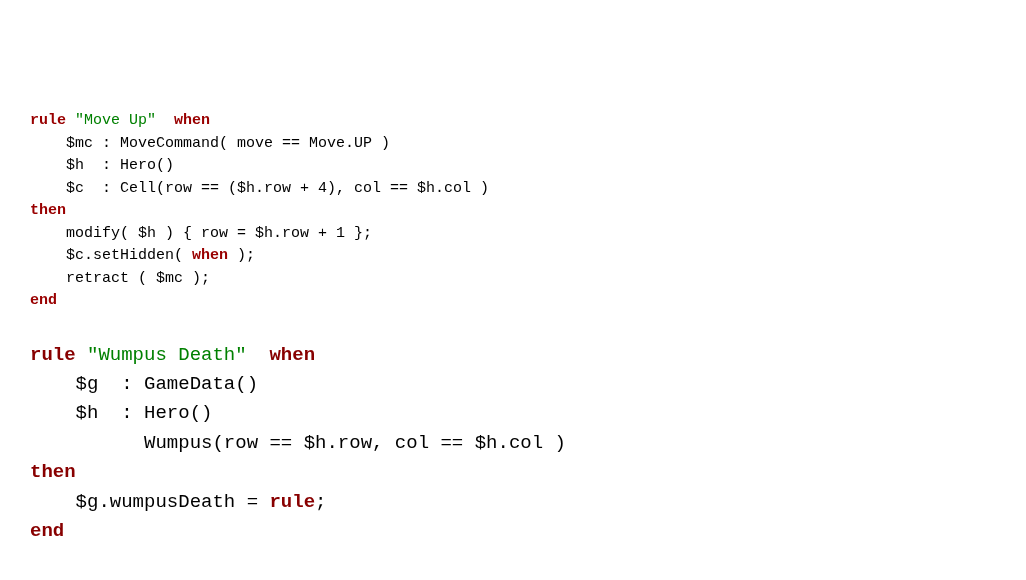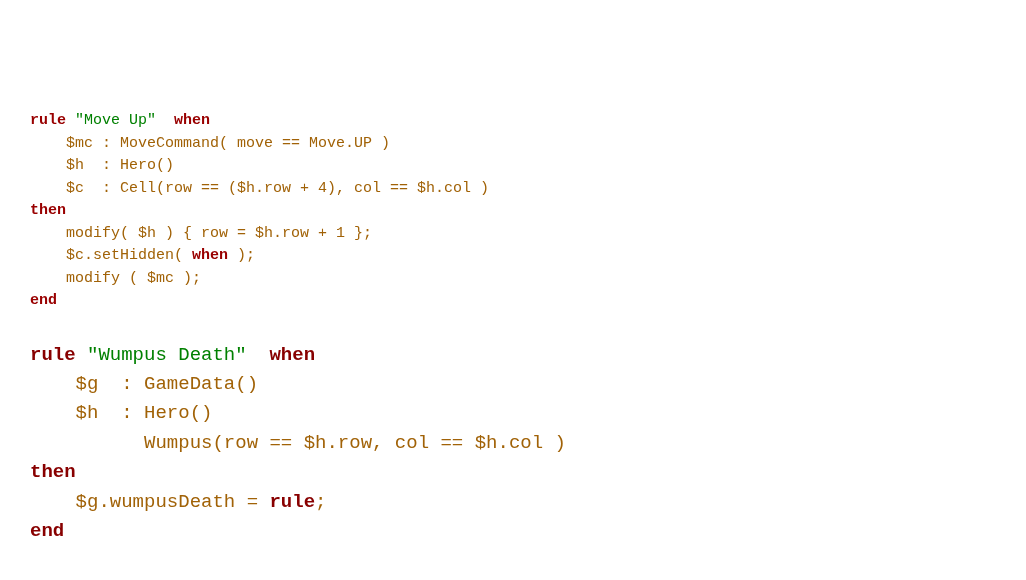--- a/index.html
+++ b/index.html
@@ -7,40 +7,40 @@
       padding: 20px 30px;
       background: #ffffff;
       font-family: Consolas, "Courier New", monospace;
       font-size: 15px;
       line-height: 1.5;
       white-space: pre;
     }
     .kw-red { color: #990000; font-weight: bold; }
     .kw-darkred { color: #880000; font-weight: bold; }
     .str-green { color: #008000; }
-    .plain { color: #a16207; }
+    .plain { color: #000000; }
     .block2 {
       font-size: 19px;
       line-height: 1.55;
       margin-top: 28px;
     }
   </style>
 </head>
 <body>
 
 
 
 <div><span class="kw-red">rule</span><span class="plain"> </span><span class="str-green">"Move Up"</span><span class="plain">  </span><span class="kw-red">when</span>
 <span class="plain">    $mc : MoveCommand( move == Move.UP )</span>
 <span class="plain">    $h  : Hero()</span>
 <span class="plain">    $c  : Cell(row == ($h.row + 4), col == $h.col )</span>
 <span class="kw-red">then</span>
 <span class="plain">    modify( $h ) { row = $h.row + </span><span class="plain">1</span><span class="plain"> };</span>
 <span class="plain">    $c.setHidden( </span><span class="kw-red">when</span><span class="plain"> );</span>
-<span class="plain">    modify ( $mc );</span>
+<span class="plain">    retract ( $mc );</span>
 <span class="kw-red">end</span></div><div class="block2"><span class="kw-darkred">rule</span><span class="plain"> </span><span class="str-green">"Wumpus Death"</span><span class="plain">  </span><span class="kw-darkred">when</span>
 <span class="plain">    $g  : GameData()</span>
 <span class="plain">    $h  : Hero()</span>
 <span class="plain">          Wumpus(row == $h.row, col == $h.col )</span>
 <span class="kw-darkred">then</span>
 <span class="plain">    $g.wumpusDeath = </span><span class="kw-darkred">rule</span><span class="plain">;</span>
 <span class="kw-darkred">end</span></div>
 
 
 

